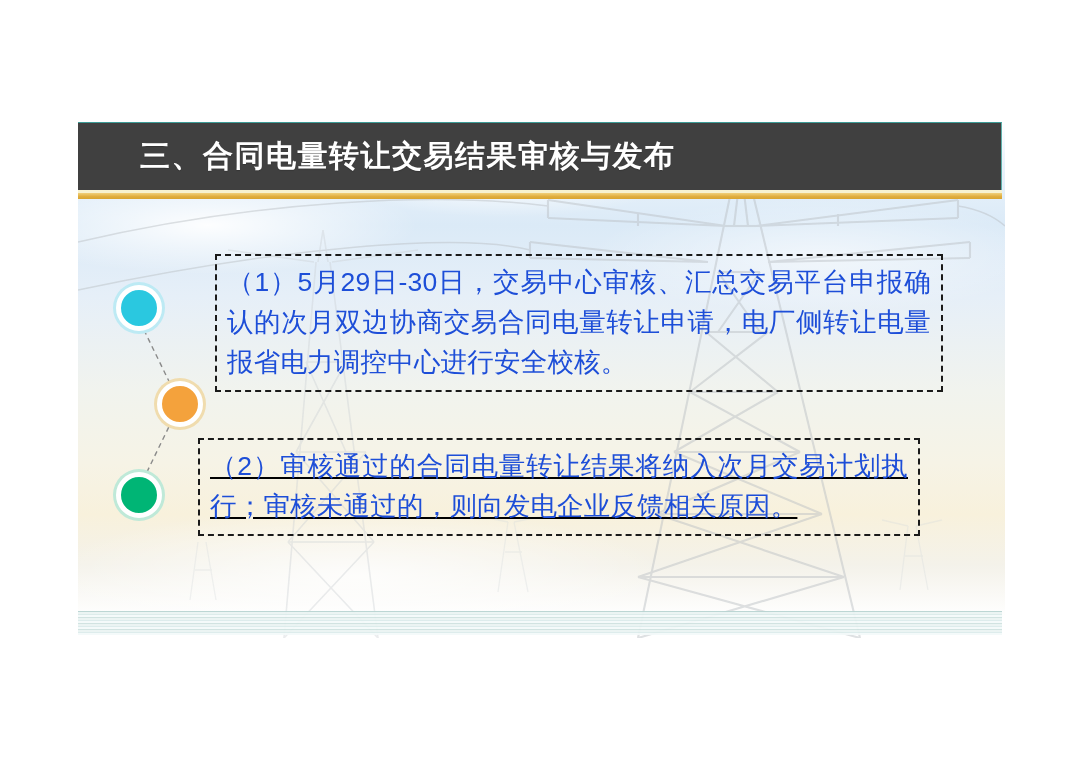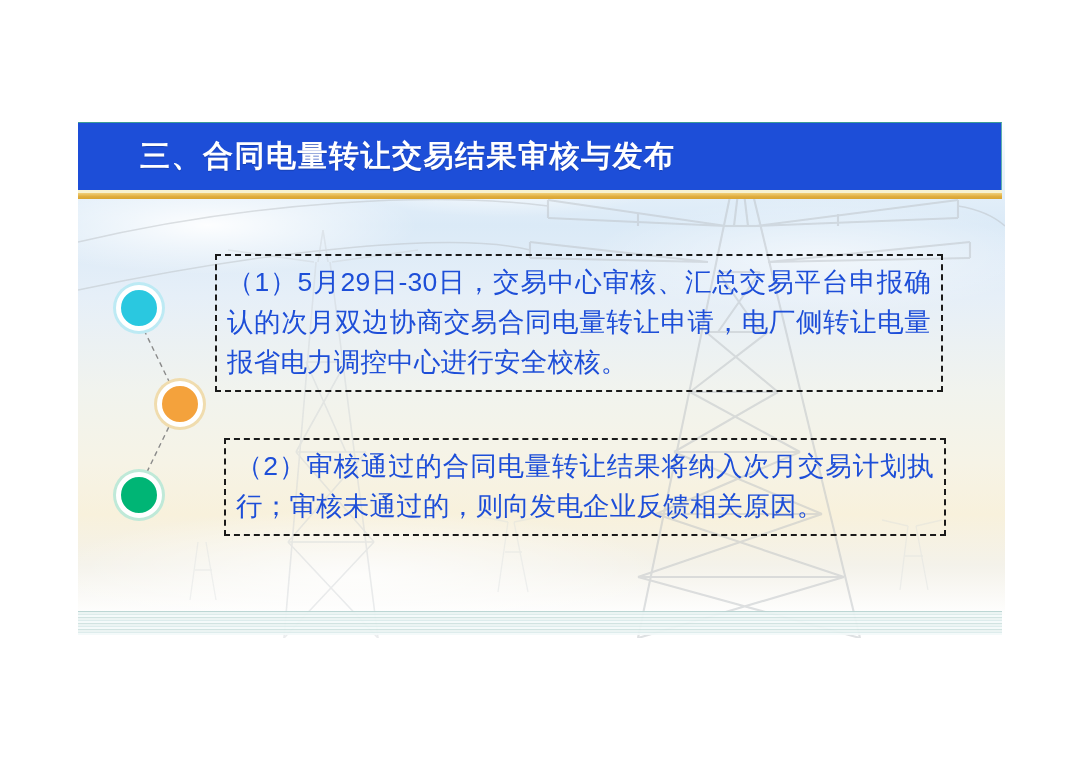--- a/index.html
+++ b/index.html
@@ -48,21 +48,21 @@
     position:absolute; left:0; top:68px; width:924px; height:9px;
   }
   .gold-rule .cream { position:absolute; left:0; top:0; width:100%; height:3px; background:#f7f2d0; }
   .gold-rule .gold  { position:absolute; left:0; top:3px; width:100%; height:6px;
                       background:linear-gradient(to bottom,#f0d07a,#e0ad3d 60%,#d9a531); }
 
   
   .title-bar {
     position:absolute; left:0; top:0;
     width:924px; height:68px;
-    background:#1d4ed8;
+    background:#404040;
     border-top:1px solid #3c9b96;
     border-right:1px solid #5fb0ab;
   }
   .title-text {
     position:absolute; left:62px; top:50%;
     transform:translateY(-52%);
     color:#ffffff;
     font-size:30px;
     font-weight:bold;
     letter-spacing:1.5px;
@@ -99,21 +99,21 @@
   .callout .ctext {
     font-size:26.5px;
     line-height:40px;
     color:#1d4ed8;
     font-weight:500;
     letter-spacing:.2px;
     text-align:justify;
     text-justify:inter-ideograph;
   }
   #callout-1 { left:137px; top:132px; width:728px; }
-  #callout-2 { left:146px; top:316px; width:722px; }
+  #callout-2 { left:120px; top:316px; width:722px;text-decoration:underline; }
 
   
   .footer-stripes {
     position:absolute; left:0; bottom:3px;
     width:924px; height:24px;
     background:
       repeating-linear-gradient(to bottom,
         #cfe2e0 0px, #cfe2e0 1px,
         #eaf4f3 1px, #eaf4f3 3px,
         #dceceb 3px, #dceceb 4px,

